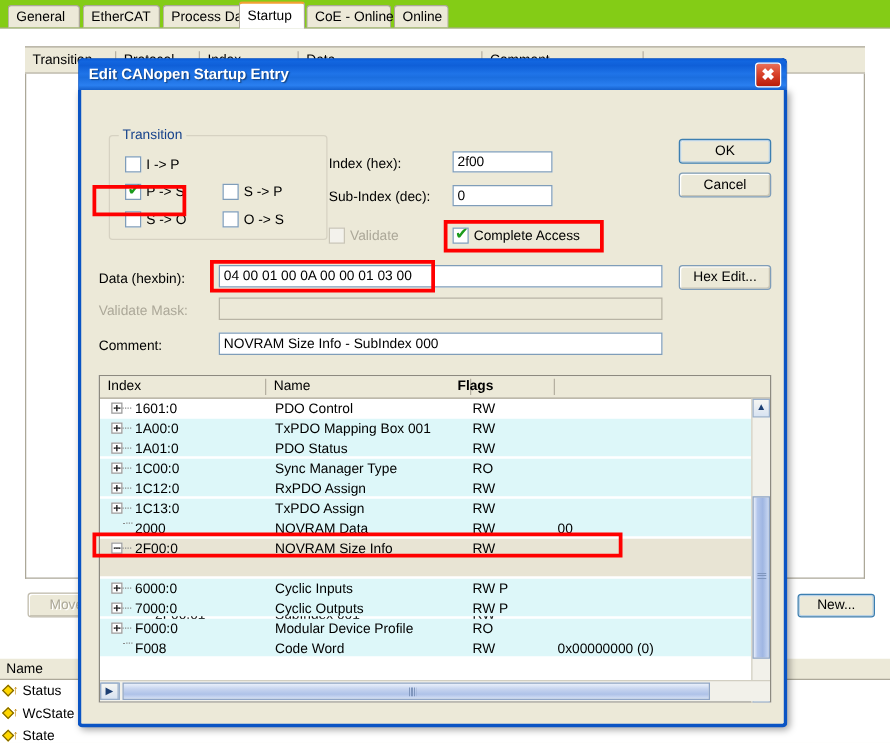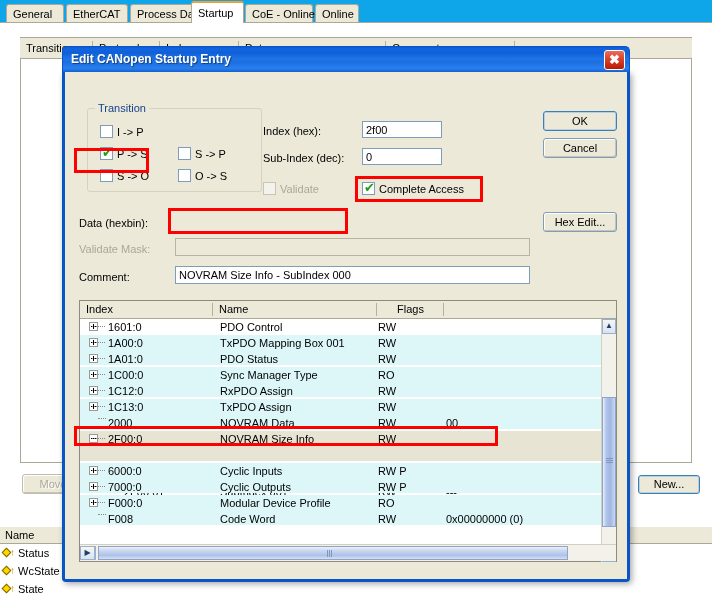--- a/index.html
+++ b/index.html
@@ -23,21 +23,21 @@
     left: 0; top: 0;
     width: 712px; height: 594px;
     background: #ffffff;
   }
 
   
   .tabstrip {
     position: absolute;
     left: 0; top: 0;
     width: 712px; height: 23px;
-    background: #0ea5e9;
+    background: #84cc16;
   }
   .tab {
     position: absolute;
     top: 4px;
     height: 18px;
     background: #ece9d8;
     border: 1px solid #aca899;
     border-bottom: none;
     border-radius: 3px 3px 0 0;
     padding: 0 6px;
@@ -634,38 +634,39 @@
   </div>
 
   <div class="cbrow" style="left:297px; top:110px;">
     <span class="cbox">
         <span class="tick">✔</span>
       </span>
     <span class="cblabel">Complete Access</span>
   </div>
 
   <span class="flabel" style="left:14px; top:144px;">Data (hexbin):</span>
+  <div class="finput" style="left:110px; top:140px; width:355px; height:18px;">04 00 01 00 0A 00 00 01 03 00</div>
 
   <span class="flabel disabled" style="left:14px; top:170px;">Validate Mask:</span>
   <div class="finput disabled" style="left:110px; top:166px; width:355px; height:18px;"></div>
 
   <span class="flabel" style="left:14px; top:198px;">Comment:</span>
   <div class="finput" style="left:110px; top:194px; width:355px; height:18px;">NOVRAM Size Info - SubIndex 000</div>
 
   <div class="xp-btn default dlg-btn" style="left:478px; top:39px; width:74px;">OK</div>
   <div class="xp-btn dlg-btn" style="left:478px; top:66px; width:74px;">Cancel</div>
   <div class="xp-btn dlg-btn" style="left:478px; top:140px; width:74px;">Hex Edit...</div>
 
   <div id="od-tree">
     <div id="od-header">
       <div class="hcol" style="left:0px;   width:132px;">Index</div>
       <div class="hsep" style="left:132px;"></div>
       <div class="hcol" style="left:133px; width:163px;">Name</div>
       <div class="hsep" style="left:296px;"></div>
-      <div class="hcol" style="left:311px; width:66px;">Flags</div>
+      <div class="hcol" style="left:280px; width:66px;font-weight:bold;">Flags</div>
       <div class="hsep" style="left:363px;"></div>
     </div>
 
     <div id="od-rows">
 
       <div class="odrow" style="top:0px;">
         <span class="expander">
             <span class="h"></span>
             <span class="v"></span>
           </span>

